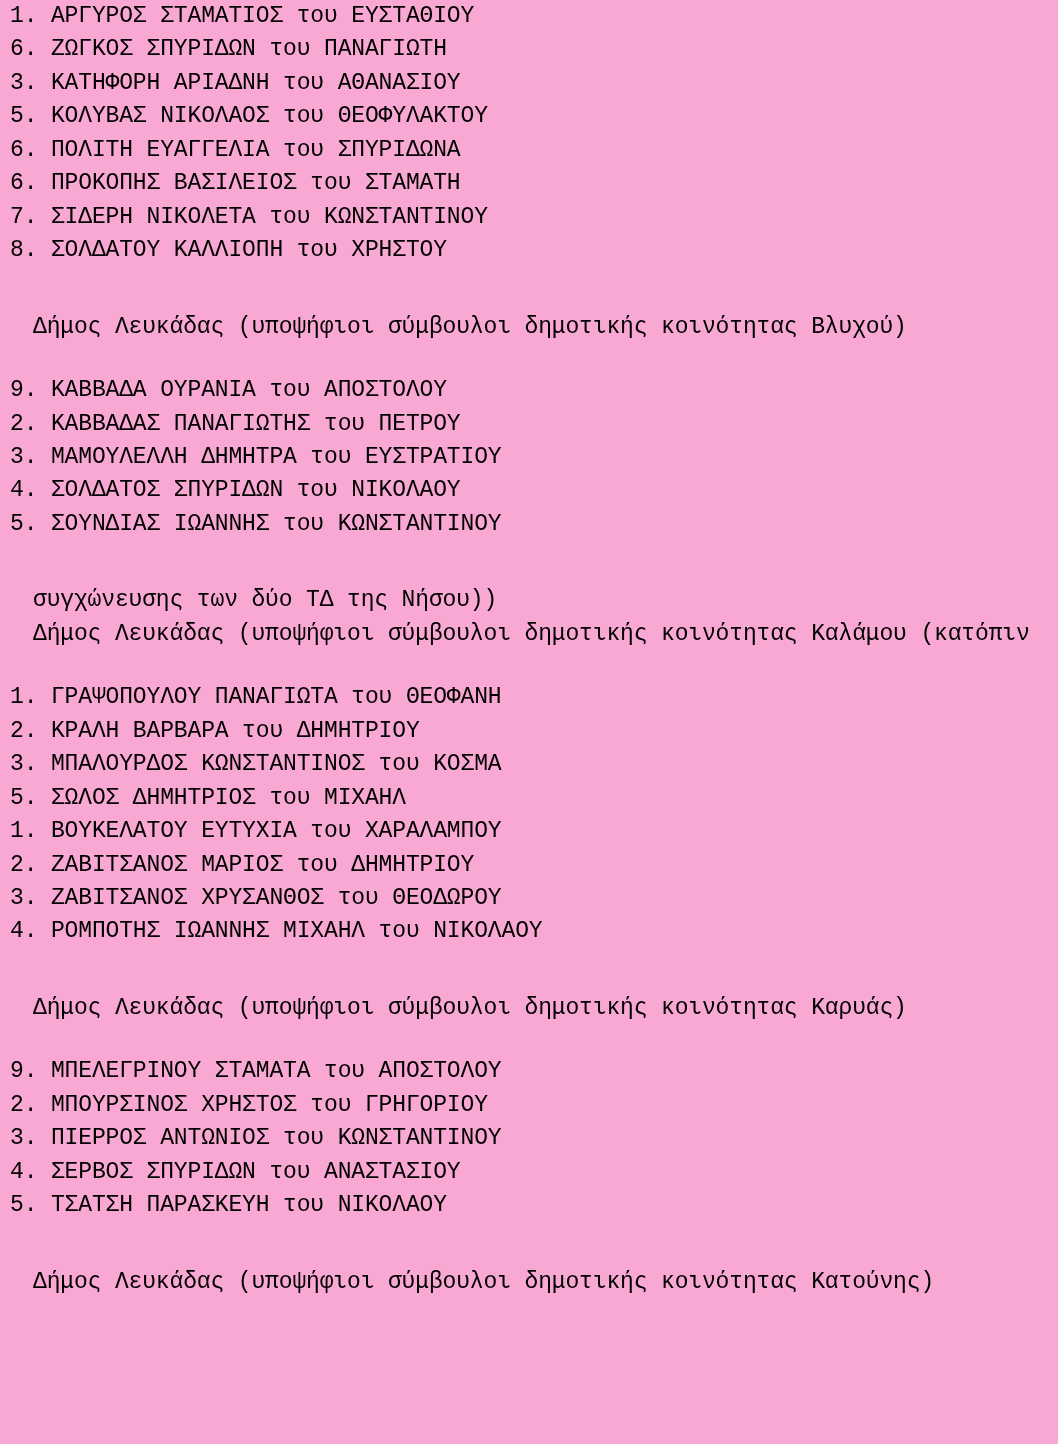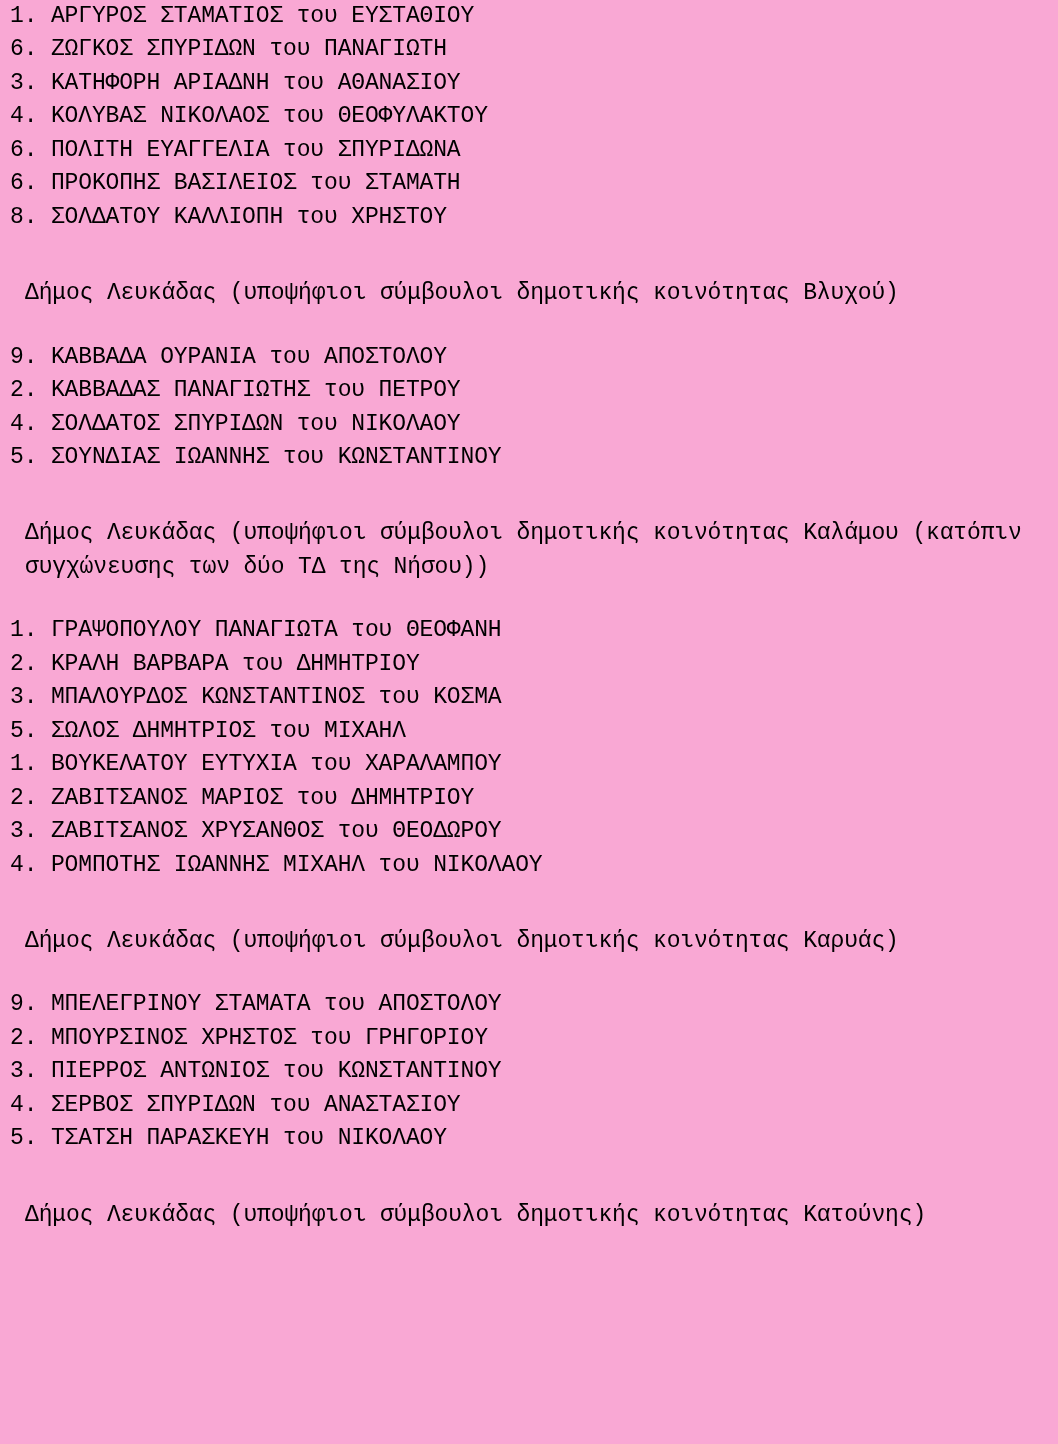--- a/index.html
+++ b/index.html
@@ -12,53 +12,55 @@
     color: #000000;
     font-family: Liberation Mono, monospace;
     font-size: 23px;
     line-height: 33.45px;
     letter-spacing: -0.15px;
     box-sizing: border-box;
     padding-left: 10px;
   }
   .line { white-space: nowrap; }
   .section-header {
-    margin: 43px 0 30px 15px;
+    margin: 43px 0 30px 23px;
   }
   .section-header .line { white-space: nowrap; }
   .candidate-list { margin: 0; padding: 0; }
 </style>
 </head>
 <body>
 
 <div class="page">
 
   <div class="candidate-list">
     <div class="line">1. ΑΡΓΥΡΟΣ ΣΤΑΜΑΤΙΟΣ του ΕΥΣΤΑΘΙΟΥ</div>
     <div class="line">6. ΖΩΓΚΟΣ ΣΠΥΡΙΔΩΝ του ΠΑΝΑΓΙΩΤΗ</div>
     <div class="line">3. ΚΑΤΗΦΟΡΗ ΑΡΙΑΔΝΗ του ΑΘΑΝΑΣΙΟΥ</div>
-    <div class="line">4. ΚΟΛΥΒΑΣ ΝΙΚΟΛΑΟΣ του ΘΕΟΦΥΛΑΚΤΟΥ</div>
+    <div class="line">5. ΚΟΛΥΒΑΣ ΝΙΚΟΛΑΟΣ του ΘΕΟΦΥΛΑΚΤΟΥ</div>
     <div class="line">6. ΠΟΛΙΤΗ ΕΥΑΓΓΕΛΙΑ του ΣΠΥΡΙΔΩΝΑ</div>
     <div class="line">6. ΠΡΟΚΟΠΗΣ ΒΑΣΙΛΕΙΟΣ του ΣΤΑΜΑΤΗ</div>
+    <div class="line">7. ΣΙΔΕΡΗ ΝΙΚΟΛΕΤΑ του ΚΩΝΣΤΑΝΤΙΝΟΥ</div>
     <div class="line">8. ΣΟΛΔΑΤΟΥ ΚΑΛΛΙΟΠΗ του ΧΡΗΣΤΟΥ</div>
   </div>
 
   <div class="section-header">
     <div class="line">Δήμος Λευκάδας (υποψήφιοι σύμβουλοι δημοτικής κοινότητας Βλυχού)</div>
   </div>
   <div class="candidate-list">
     <div class="line">9. ΚΑΒΒΑΔΑ ΟΥΡΑΝΙΑ του ΑΠΟΣΤΟΛΟΥ</div>
     <div class="line">2. ΚΑΒΒΑΔΑΣ ΠΑΝΑΓΙΩΤΗΣ του ΠΕΤΡΟΥ</div>
+    <div class="line">3. ΜΑΜΟΥΛΕΛΛΗ ΔΗΜΗΤΡΑ του ΕΥΣΤΡΑΤΙΟΥ</div>
     <div class="line">4. ΣΟΛΔΑΤΟΣ ΣΠΥΡΙΔΩΝ του ΝΙΚΟΛΑΟΥ</div>
     <div class="line">5. ΣΟΥΝΔΙΑΣ ΙΩΑΝΝΗΣ του ΚΩΝΣΤΑΝΤΙΝΟΥ</div>
   </div>
 
   <div class="section-header">
+    <div class="line">συγχώνευσης των δύο ΤΔ της Νήσου))</div>
     <div class="line">Δήμος Λευκάδας (υποψήφιοι σύμβουλοι δημοτικής κοινότητας Καλάμου (κατόπιν</div>
-    <div class="line">συγχώνευσης των δύο ΤΔ της Νήσου))</div>
   </div>
   <div class="candidate-list">
     <div class="line">1. ΓΡΑΨΟΠΟΥΛΟΥ ΠΑΝΑΓΙΩΤΑ του ΘΕΟΦΑΝΗ</div>
     <div class="line">2. ΚΡΑΛΗ ΒΑΡΒΑΡΑ του ΔΗΜΗΤΡΙΟΥ</div>
     <div class="line">3. ΜΠΑΛΟΥΡΔΟΣ ΚΩΝΣΤΑΝΤΙΝΟΣ του ΚΟΣΜΑ</div>
     <div class="line">5. ΣΩΛΟΣ ΔΗΜΗΤΡΙΟΣ του ΜΙΧΑΗΛ</div>
   </div>
 
   <div class="candidate-list">
     <div class="line">1. ΒΟΥΚΕΛΑΤΟΥ ΕΥΤΥΧΙΑ του ΧΑΡΑΛΑΜΠΟΥ</div>

